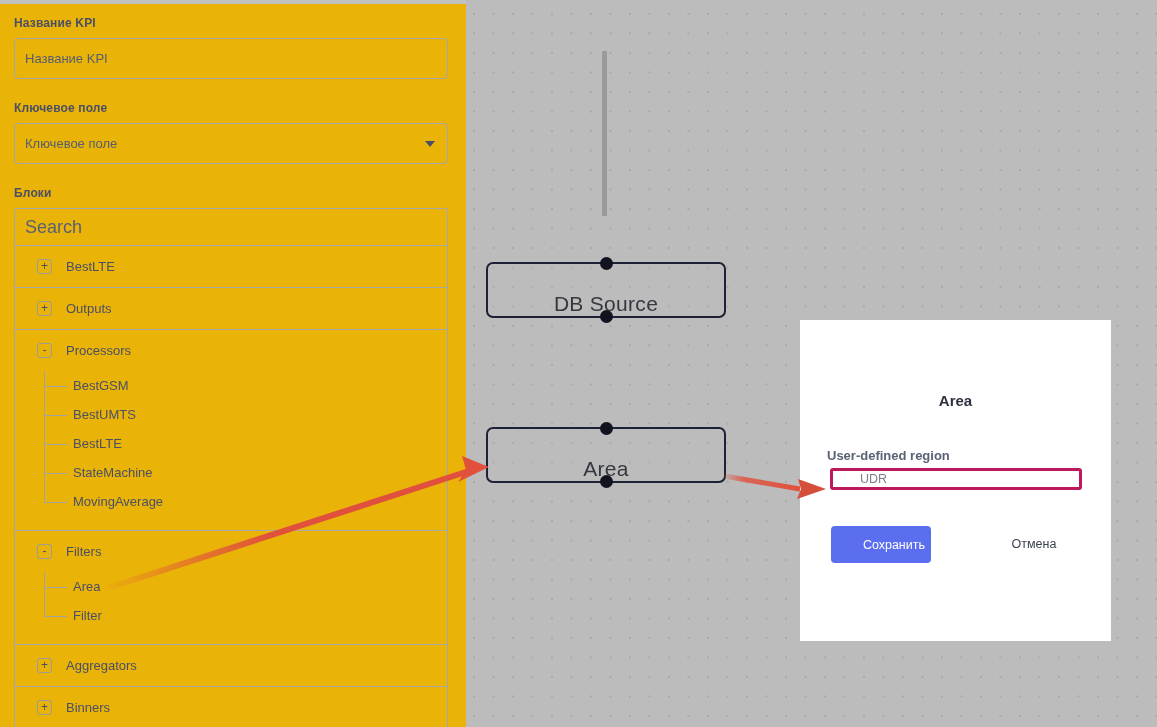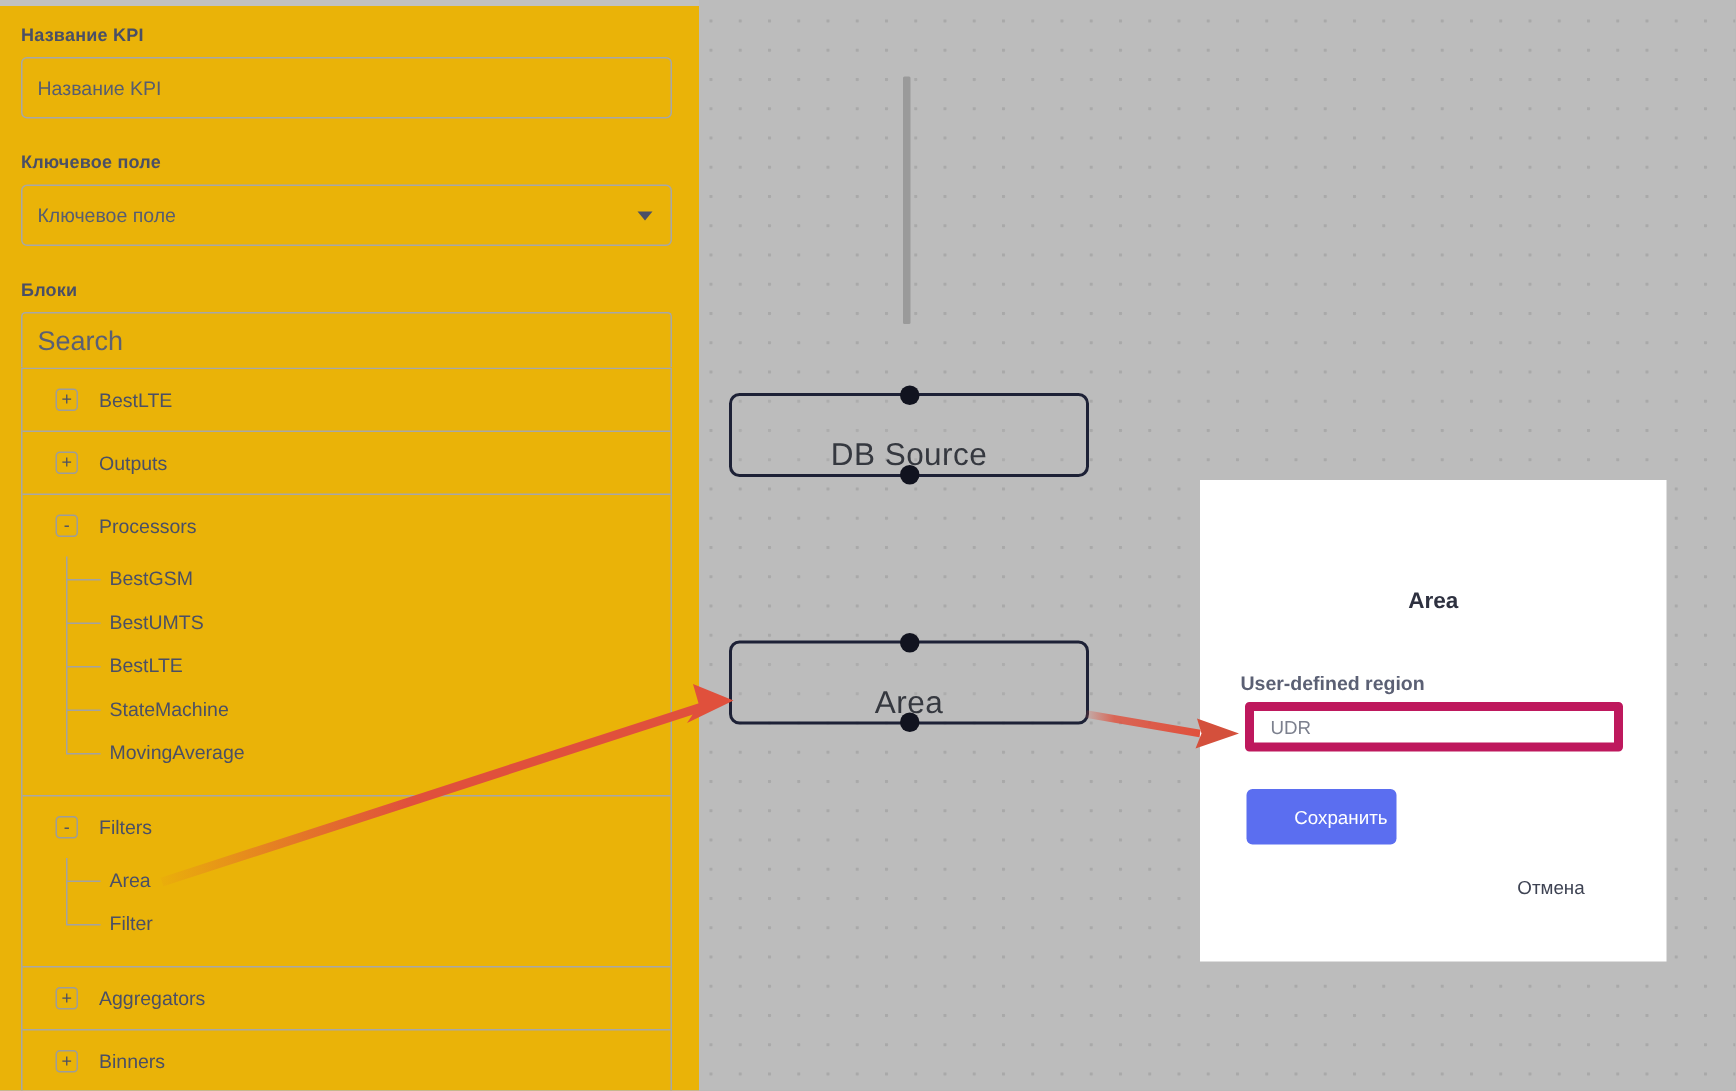--- a/index.html
+++ b/index.html
@@ -208,26 +208,26 @@
   .modal-field-label {
     position: absolute;
     left: 27px; top: 128px;
     font-size: 13px;
     color: #5b6074;
     font-weight: bold;
   }
   .modal-input {
     position: absolute;
     left: 30px; top: 148px;
-    width: 252px; height: 33px;
-    border: 6px solid #be185d;
+    width: 252px; height: 22px;
+    border: 3px solid #be185d;
     border-radius: 3px;
     display: flex;
     align-items: center;
-    padding: 0 11px;
+    padding: 0 27px;
     font-size: 12.5px;
     color: #7c808e;
     background: #fff;
   }
   .btn-save {
     position: absolute;
     left: 31px; top: 525px;
     left: 31px;
     top: 206px;
     width: 100px; height: 37px;
@@ -244,21 +244,20 @@
     position: absolute;
     left: 180px; top: 216px;
     width: 108px;
     text-align: center;
     font-size: 12.5px;
     color: #3d4252;
     background: none;
     border: none;
     font-family: "Liberation Sans", sans-serif;
     cursor: pointer;
-    margin-top: 48px;
   }
 
   
   .arrows {
     position: absolute;
     left: 0; top: 0;
     width: 1157px; height: 727px;
     pointer-events: none;
   }
 </style>

